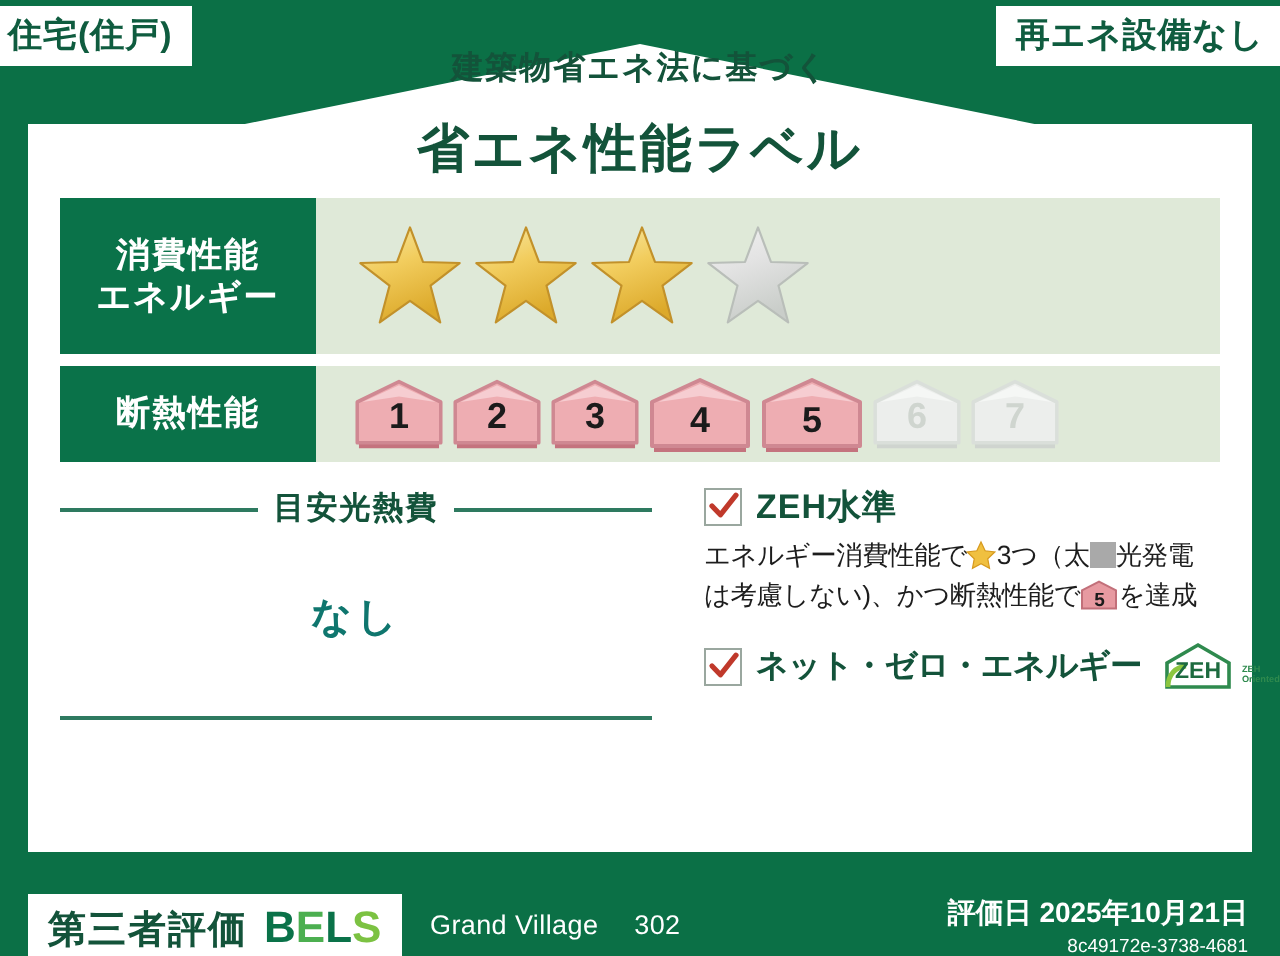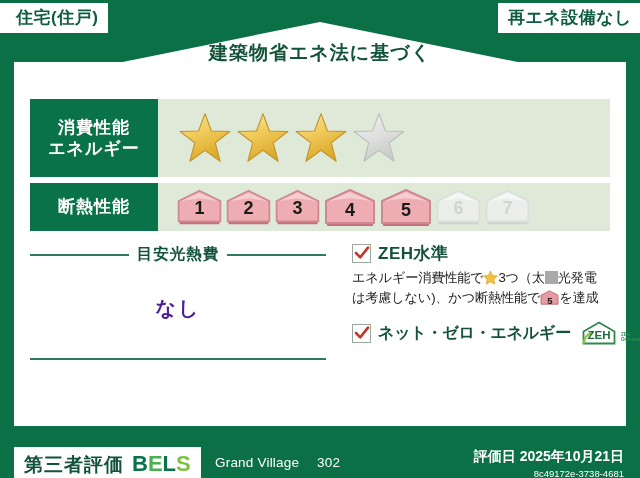--- a/index.html
+++ b/index.html
@@ -18,21 +18,21 @@
     background:#ffffff;
     color:#0f5c3f;
     font-weight:bold;
     font-size:17px;
     letter-spacing:.5px;
     padding:6px 10px 7px 10px;
     line-height:1;
     z-index:6;
     white-space:nowrap;
   }
-  #badge-left{left:0;padding-left:16px;}
+  #badge-left{left:0;padding-left:4px;}
   #badge-right{right:0;padding-right:8px;}
 
   
   .roof{
     position:absolute;
     left:14px;right:14px;top:22px;
     height:62px;
     background:#ffffff;
     clip-path:polygon(0% 100%, 50% 0%, 100% 100%);
     z-index:2;
@@ -44,24 +44,24 @@
     background:#ffffff;
     z-index:3;
   }
   .panel-inner{
     position:absolute;inset:0;
     padding:0;
   }
 
   
   .title-small{
-    position:absolute;top:40px;left:0;right:0;
+    position:absolute;top:24px;left:0;right:0;
     text-align:center;
     color:#13533a;
-    font-size:19px;
+    font-size:16px;
     font-weight:bold;
     letter-spacing:1px;
     z-index:5;
   }
   .title-big{
     position:absolute;top:57px;left:0;right:0;
     text-align:center;
     color:#13533a;
     font-size:26px;
     font-weight:bold;
@@ -156,21 +156,21 @@
     display:flex;align-items:center;gap:8px;
     margin-top:4px;
   }
   .cost-head .bar{flex:1 1 auto;height:2px;background:#2e7a60;}
   .cost-head .txt{
     color:#13533a;font-weight:bold;font-size:15.5px;letter-spacing:1px;
     white-space:nowrap;
   }
   .cost-value{
     text-align:center;
-    color:#4c1d95;
+    color:#0f766e;
     font-size:20px;
     font-weight:bold;
     margin-top:30px;
     letter-spacing:2px;
   }
   .cost-rule{
     position:absolute;
     left:0;right:10px;
     top:118px;
     height:2px;background:#2e7a60;
@@ -273,20 +273,21 @@
 <body>
 
 <div id="root">
 
   <div class="corner-badge" id="badge-left">住宅(住戸)</div>
   <div class="corner-badge" id="badge-right">再エネ設備なし</div>
 
   <div class="roof"></div>
 
   <div class="title-small">建築物省エネ法に基づく</div>
+  <div class="title-big">省エネ性能ラベル</div>
 
   <div class="panel">
     <div class="panel-inner">
 
       <div class="row" id="row-energy">
         <div class="row-label">
           <span>消費性能</span>
           <span>エネルギー</span>
         </div>
         <div class="row-body" id="stars-container">

